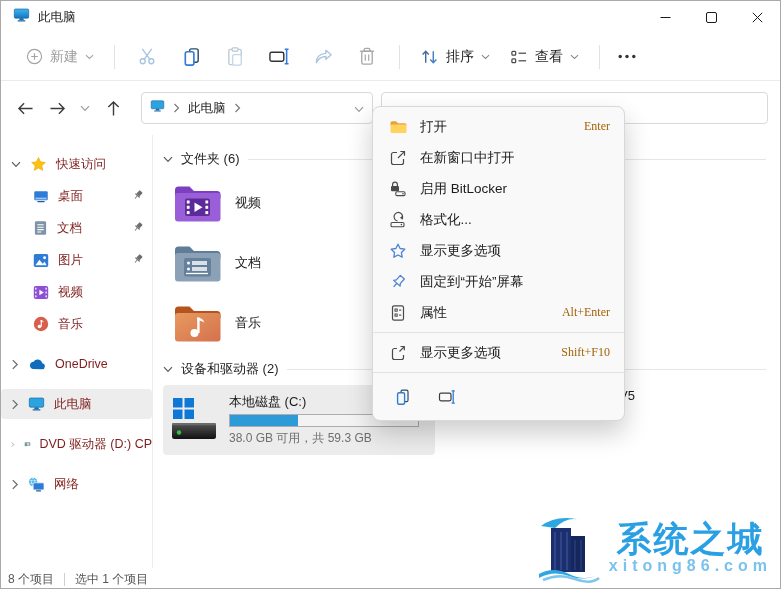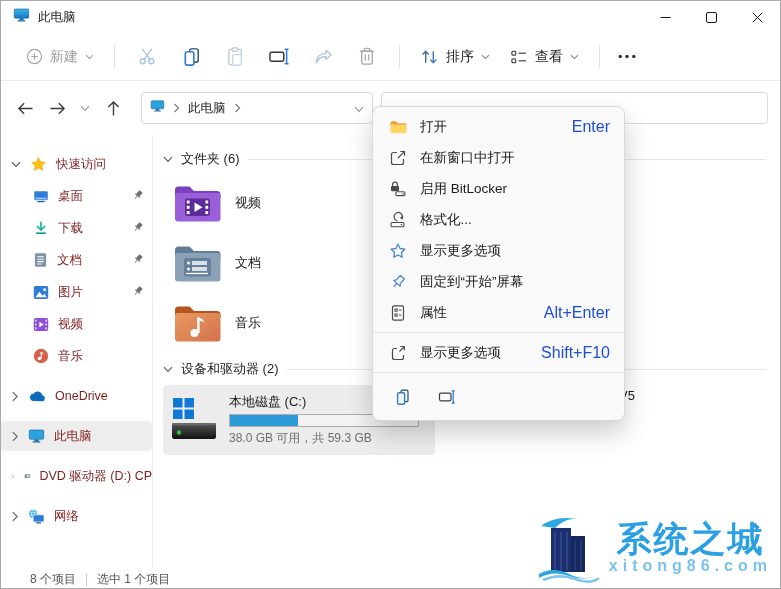--- a/index.html
+++ b/index.html
@@ -54,27 +54,27 @@
   .pfill{ height:100%; background:#2d9bd8; }
   .drive-usage{ font-size:12px; color:#6e6e6e; white-space:nowrap; }
   .clip-frag{ position:absolute; left:466px; top:253px; font-size:13px; color:#1b1b1b; }
 
   
   .ctx{ position:absolute; left:371px; top:105px; width:253px; z-index:50;
         background:#f9f9f9; border:1px solid #d8d8d8; border-radius:8px;
         box-shadow:0 12px 26px rgba(0,0,0,.20); padding:4px 0 6px; }
   .ctx-item{ height:31px; display:flex; align-items:center; gap:13px; padding:0 14px 0 16px;
              font-size:13.5px; color:#1b1b1b; background:none; border:none; width:100%; text-align:left;}
-  .ctx-item .sc{ margin-left:auto; font-size:16px; color:#1d4ed8; }
+  .ctx-item .sc{ margin-left:auto; font-size:12px; color:#a16207;font-family:Liberation Serif, serif; }
   .ctx-sep{ border-top:1px solid #e2e2e2; margin:4px 0; }
   .ctx-iconrow{ display:flex; gap:8px; padding:5px 12px 2px; }
   .ctx-icbtn{ width:36px; height:30px; display:flex; align-items:center; justify-content:center; background:none; border:none; border-radius:4px; }
 
   
-  .statusbar{ height:22px; display:flex; align-items:center; gap:10px; padding:0 29px; font-size:12px; color:#565656; background:#fff; }
+  .statusbar{ height:22px; display:flex; align-items:center; gap:10px; padding:0 7px; font-size:12px; color:#565656; background:#fff; }
   .st-sep{ width:1px; height:13px; background:#d0d0d0; }
 
   
   .wm{ position:absolute; right:8px; bottom:4px; display:flex; align-items:center; gap:8px; z-index:10; }
   .wm-text{ display:flex; flex-direction:column; align-items:center; }
   .wm-title{ font-size:35px; font-weight:bold; color:#2aa0e4; letter-spacing:2px; line-height:1.05; }
   .wm-domain{ font-size:16px; font-weight:bold; color:#79c2ee; letter-spacing:5px; }
 </style>
 </head>
 <body>
@@ -256,34 +256,20 @@
         <span class="lbl">快速访问</span>
       </div>
 
       <div class="sb-row sb-child">
         <svg width="16" height="15" viewBox="0 0 20 20">
             <rect x="1" y="3" width="18" height="12" rx="1.6" fill="#2f7cd6"></rect>
             <rect x="2.5" y="11.5" width="15" height="2.4" fill="#9cc3ee"></rect>
             <rect x="5" y="16" width="10" height="1.6" rx=".8" fill="#1b5fa8"></rect>
           </svg>
         <span class="lbl">桌面</span>
-        <svg class="pin" width="12" height="12" viewBox="0 0 14 14">
-            <g transform="rotate(42 7 7)">
-              <rect x="4.6" y="1.5" width="4.8" height="5.5" rx=".8" fill="#6d6d6d"></rect>
-              <rect x="3.6" y="7" width="6.8" height="1.5" rx=".7" fill="#6d6d6d"></rect>
-              <rect x="6.6" y="8.5" width="1" height="4" fill="#6d6d6d"></rect>
-            </g>
-          </svg>
-      </div>
-      <div class="sb-row sb-child">
-        <svg width="16" height="16" viewBox="0 0 20 20">
-            <path d="M10 2 v9 M5 7.5 L10 12.5 L15 7.5" fill="none" stroke="#15b3a8" stroke-width="2"></path>
-            <path d="M4 16.5 h12" stroke="#0e9488" stroke-width="2"></path>
-          </svg>
-        <span class="lbl">下载</span>
         <svg class="pin" width="12" height="12" viewBox="0 0 14 14">
             <g transform="rotate(42 7 7)">
               <rect x="4.6" y="1.5" width="4.8" height="5.5" rx=".8" fill="#6d6d6d"></rect>
               <rect x="3.6" y="7" width="6.8" height="1.5" rx=".7" fill="#6d6d6d"></rect>
               <rect x="6.6" y="8.5" width="1" height="4" fill="#6d6d6d"></rect>
             </g>
           </svg>
       </div>
       <div class="sb-row sb-child">
         <svg width="15" height="16" viewBox="0 0 18 20">

